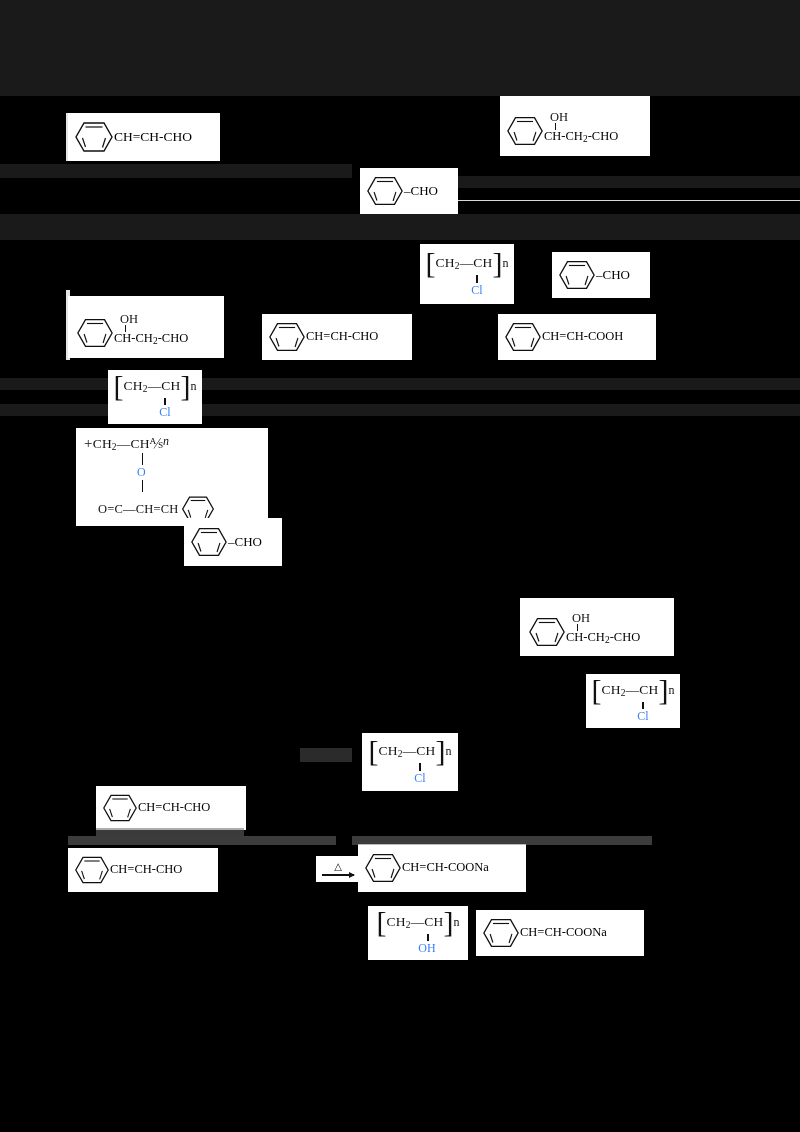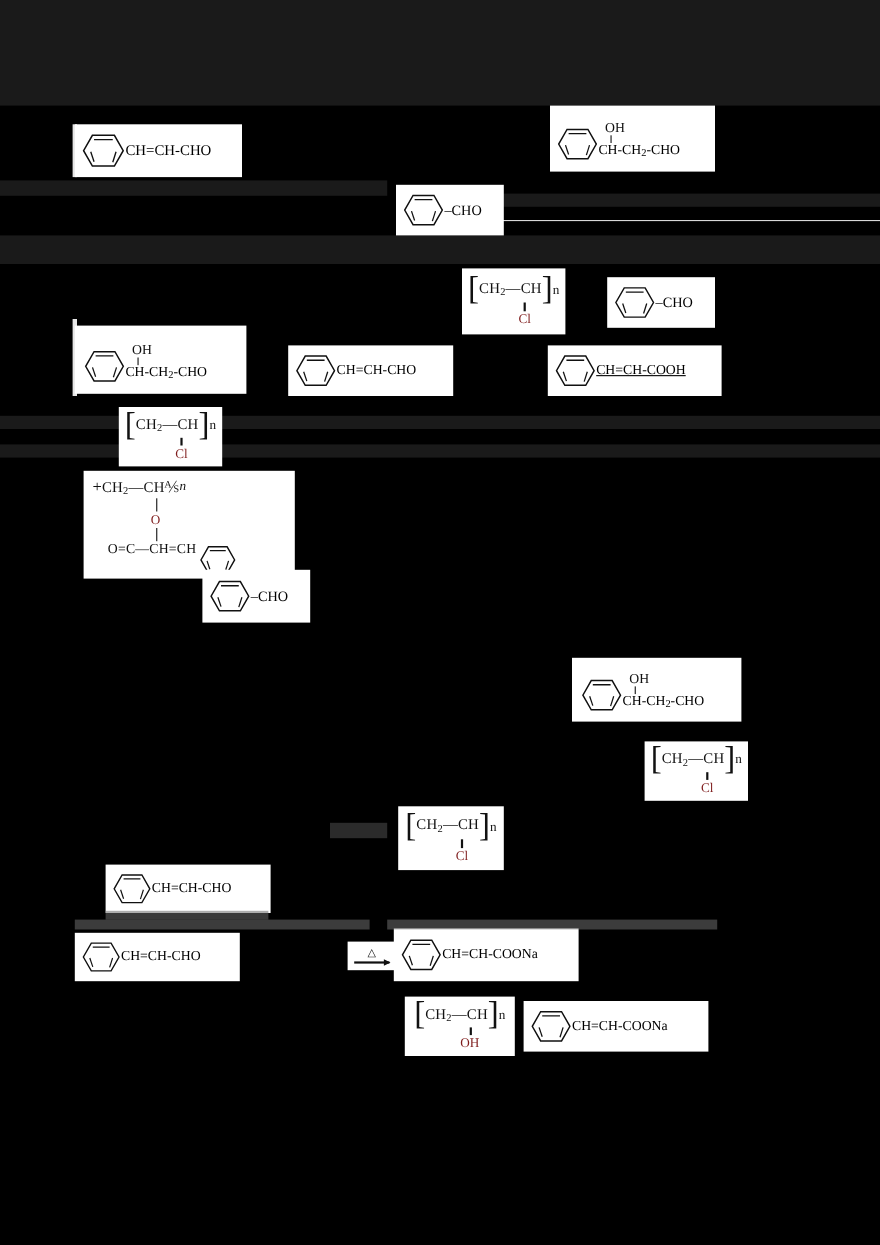--- a/index.html
+++ b/index.html
@@ -15,31 +15,31 @@
 
   
   .f{font-family:"Liberation Serif","DejaVu Serif",serif;color:#111;white-space:nowrap;
      letter-spacing:.2px;}
   .f-main{font-size:13.5px;}
   .sub{font-size:9.5px;vertical-align:-2px;}
 
   
   .ring{flex:0 0 auto;display:block;}
 
-  .row{display:flex;align-items:flex-start;gap:0px;}
+  .row{display:flex;align-items:center;gap:0px;}
   .stack{display:flex;flex-direction:column;align-items:flex-start;}
 
   .oh-label{font-size:12.5px;color:#111;line-height:1;}
   .chain{font-size:13.5px;color:#000000;white-space:nowrap;line-height:1.05;}
 
   
   .poly{display:flex;align-items:center;}
   .brk{font-size:30px;line-height:.8;color:#111;font-weight:300;}
   .nsub{font-size:12px;color:#111;align-self:flex-end;padding-bottom:4px;}
-  .small-cap{font-size:12px;color:#7f1d1d;}
+  .small-cap{font-size:12px;color:#3b82f6;}
 
   .arrow-delta{position:absolute;display:flex;flex-direction:column;align-items:center;
                color:#111;font-size:11px;line-height:1;}
   .arr-line{width:38px;height:1.2px;background:#111;position:relative;margin-top:2px;}
   .arr-line:after{content:"";position:absolute;right:-1px;top:-2.6px;border-left:6px solid #111;
                   border-top:3px solid transparent;border-bottom:3px solid transparent;}
   .noise{position:absolute;background:#2b2b2b;}
 </style>
 </head>
 <body>
@@ -135,21 +135,21 @@
     <span class="chain" style="font-size:12.5px;">CH=CH-CHO</span>
   </div>
 
   <div class="plate" style="left:498px;top:314px;width:158px;height:46px;padding-left:6px;">
     <svg class="ring" width="38" height="38" viewBox="0 0 40 40">
       <polygon points="10,6 30,6 38,20 30,34 10,34 2,20" fill="none" stroke="#111" stroke-width="1.4"></polygon>
       <line x1="11.5" y1="10" x2="28.5" y2="10" stroke="#111" stroke-width="1.2"></line>
       <line x1="31.5" y1="21" x2="28.5" y2="30.5" stroke="#111" stroke-width="1.2"></line>
       <line x1="11.5" y1="30" x2="8.5" y2="21" stroke="#111" stroke-width="1.2"></line>
     </svg>
-    <span class="chain" style="font-size:12.5px;text-decoration:underline;">CH=CH-COOH</span>
+    <span class="chain" style="font-size:12.5px;">CH=CH-COOH</span>
   </div>
 
   <div class="plate" style="left:108px;top:370px;width:94px;height:54px;flex-direction:column;align-items:center;justify-content:center;">
     <div class="poly">
       <span class="brk">[</span>
       <span class="f f-main">CH<span class="sub">2</span>—CH</span>
       <span class="brk">]</span>
       <span class="nsub">n</span>
     </div>
     <div style="width:1.2px;height:7px;background:#111;margin-left:20px;"></div>

